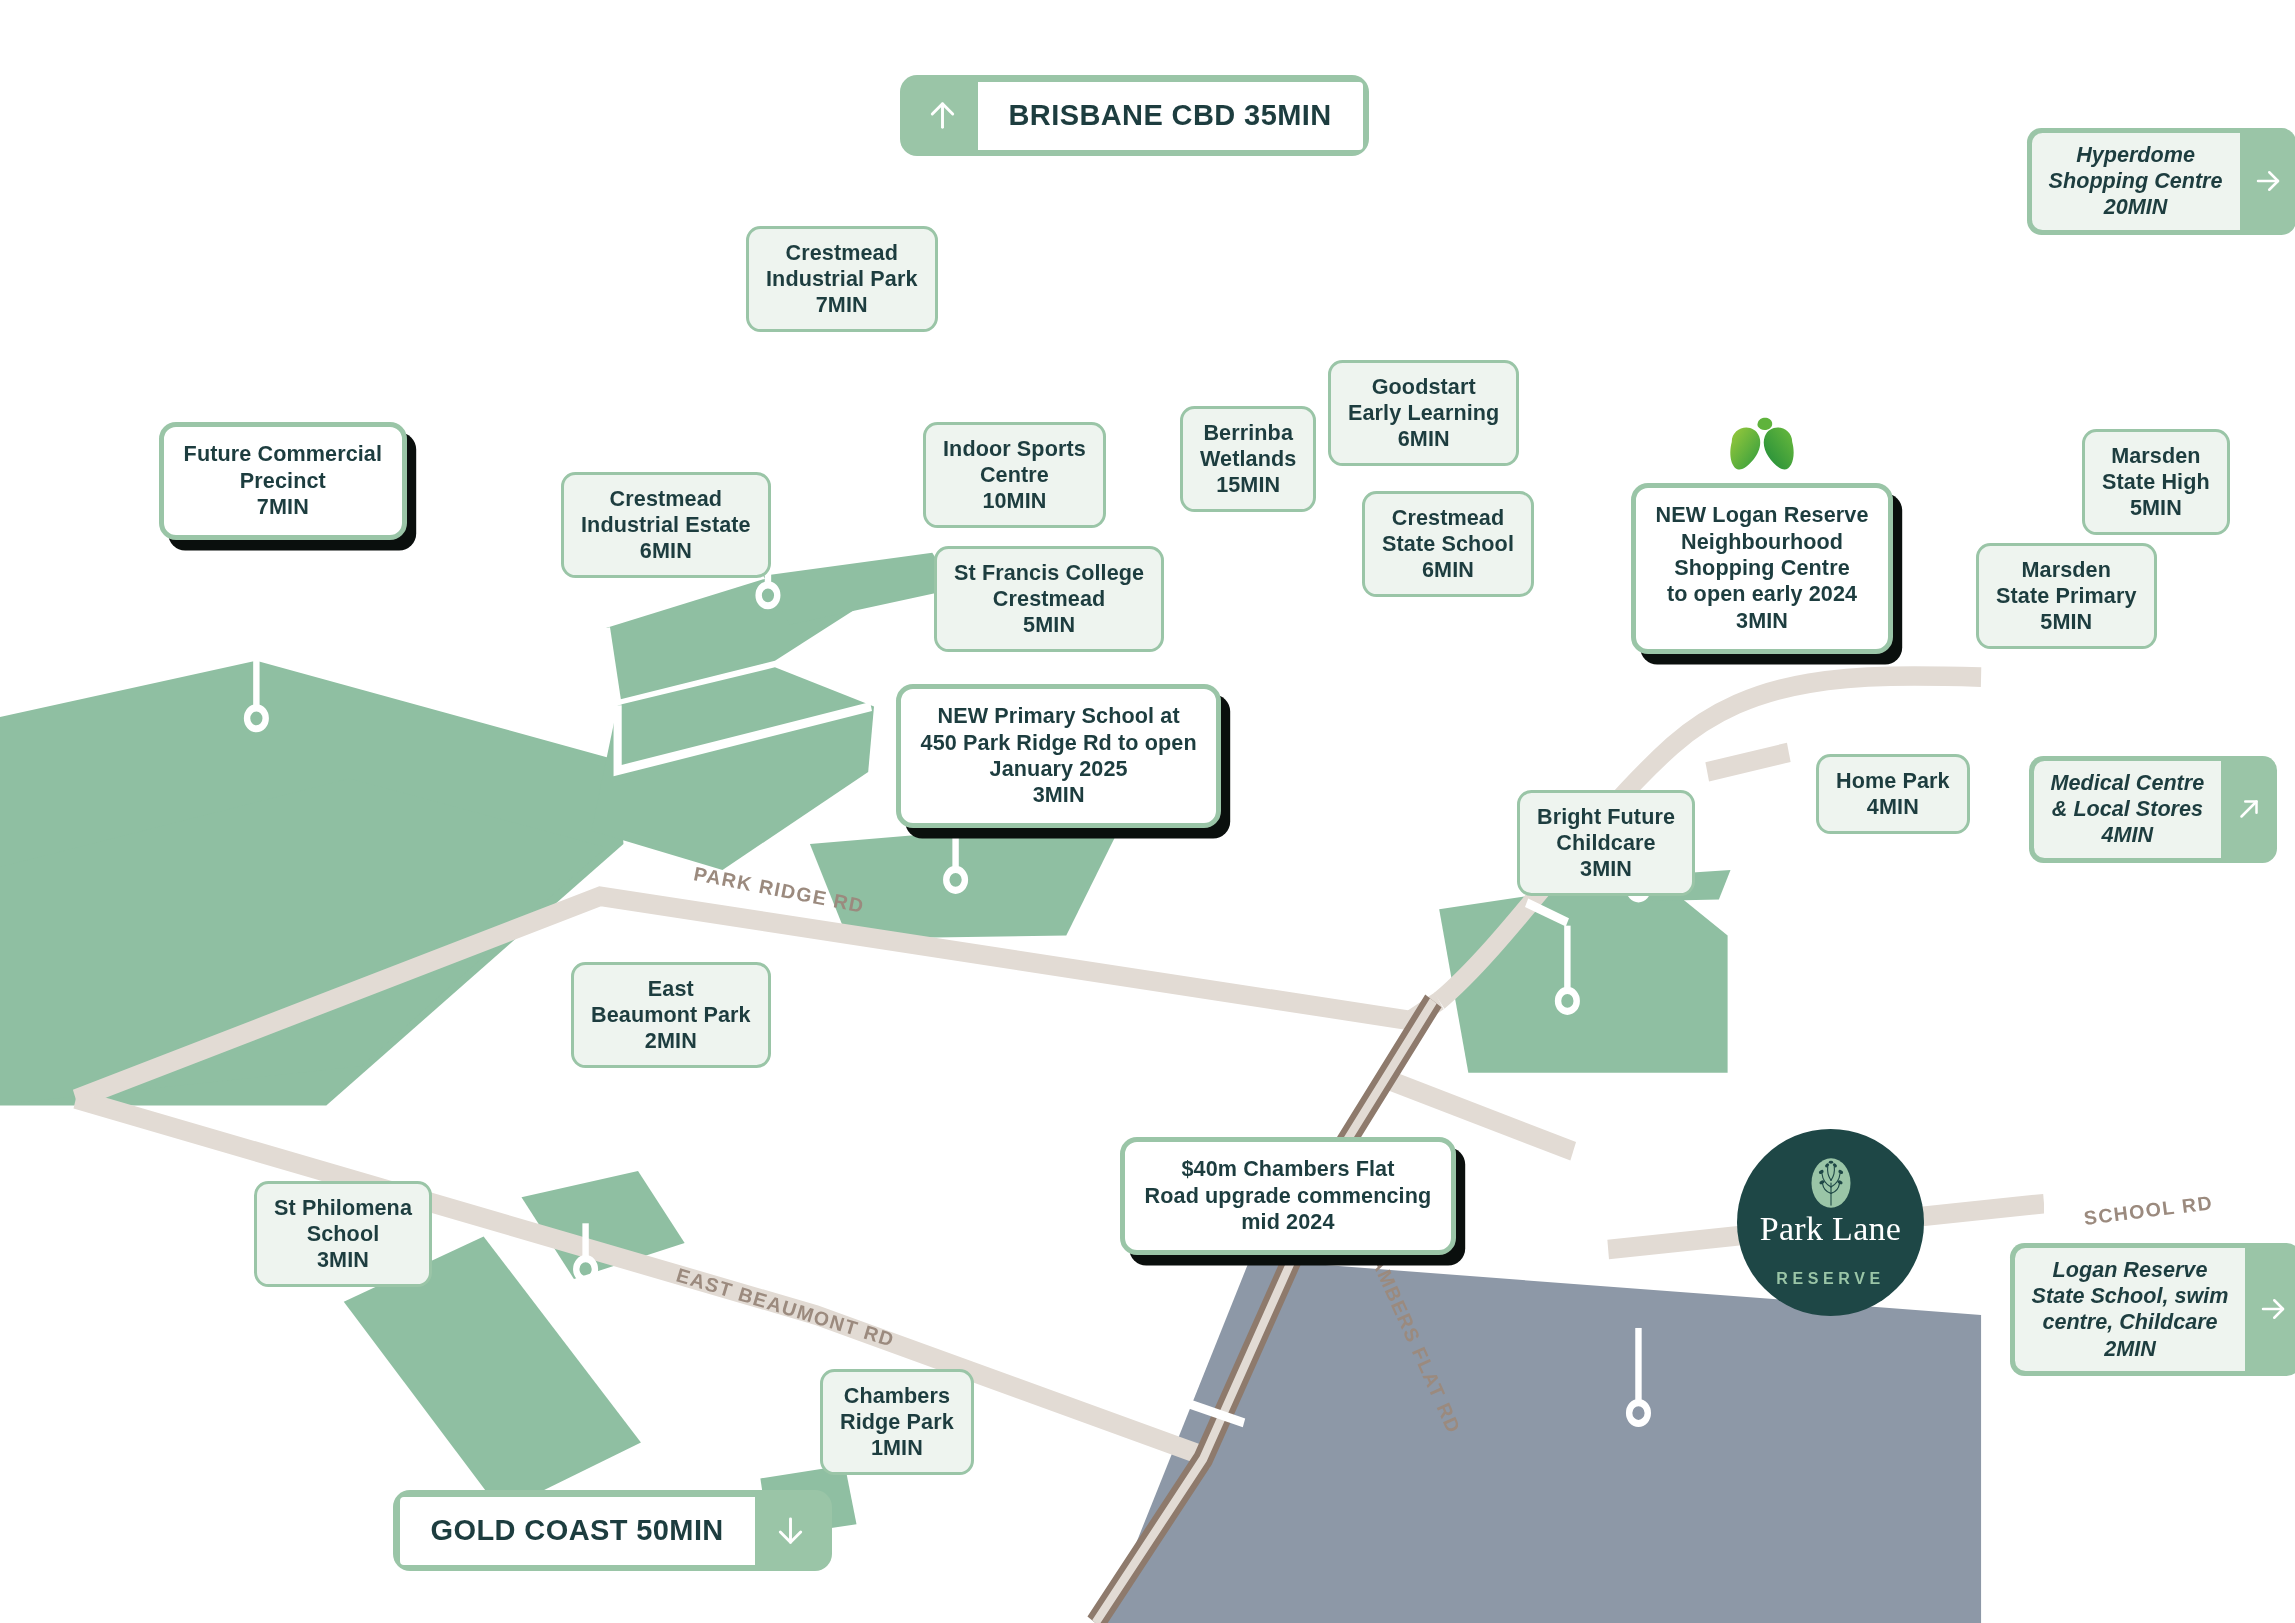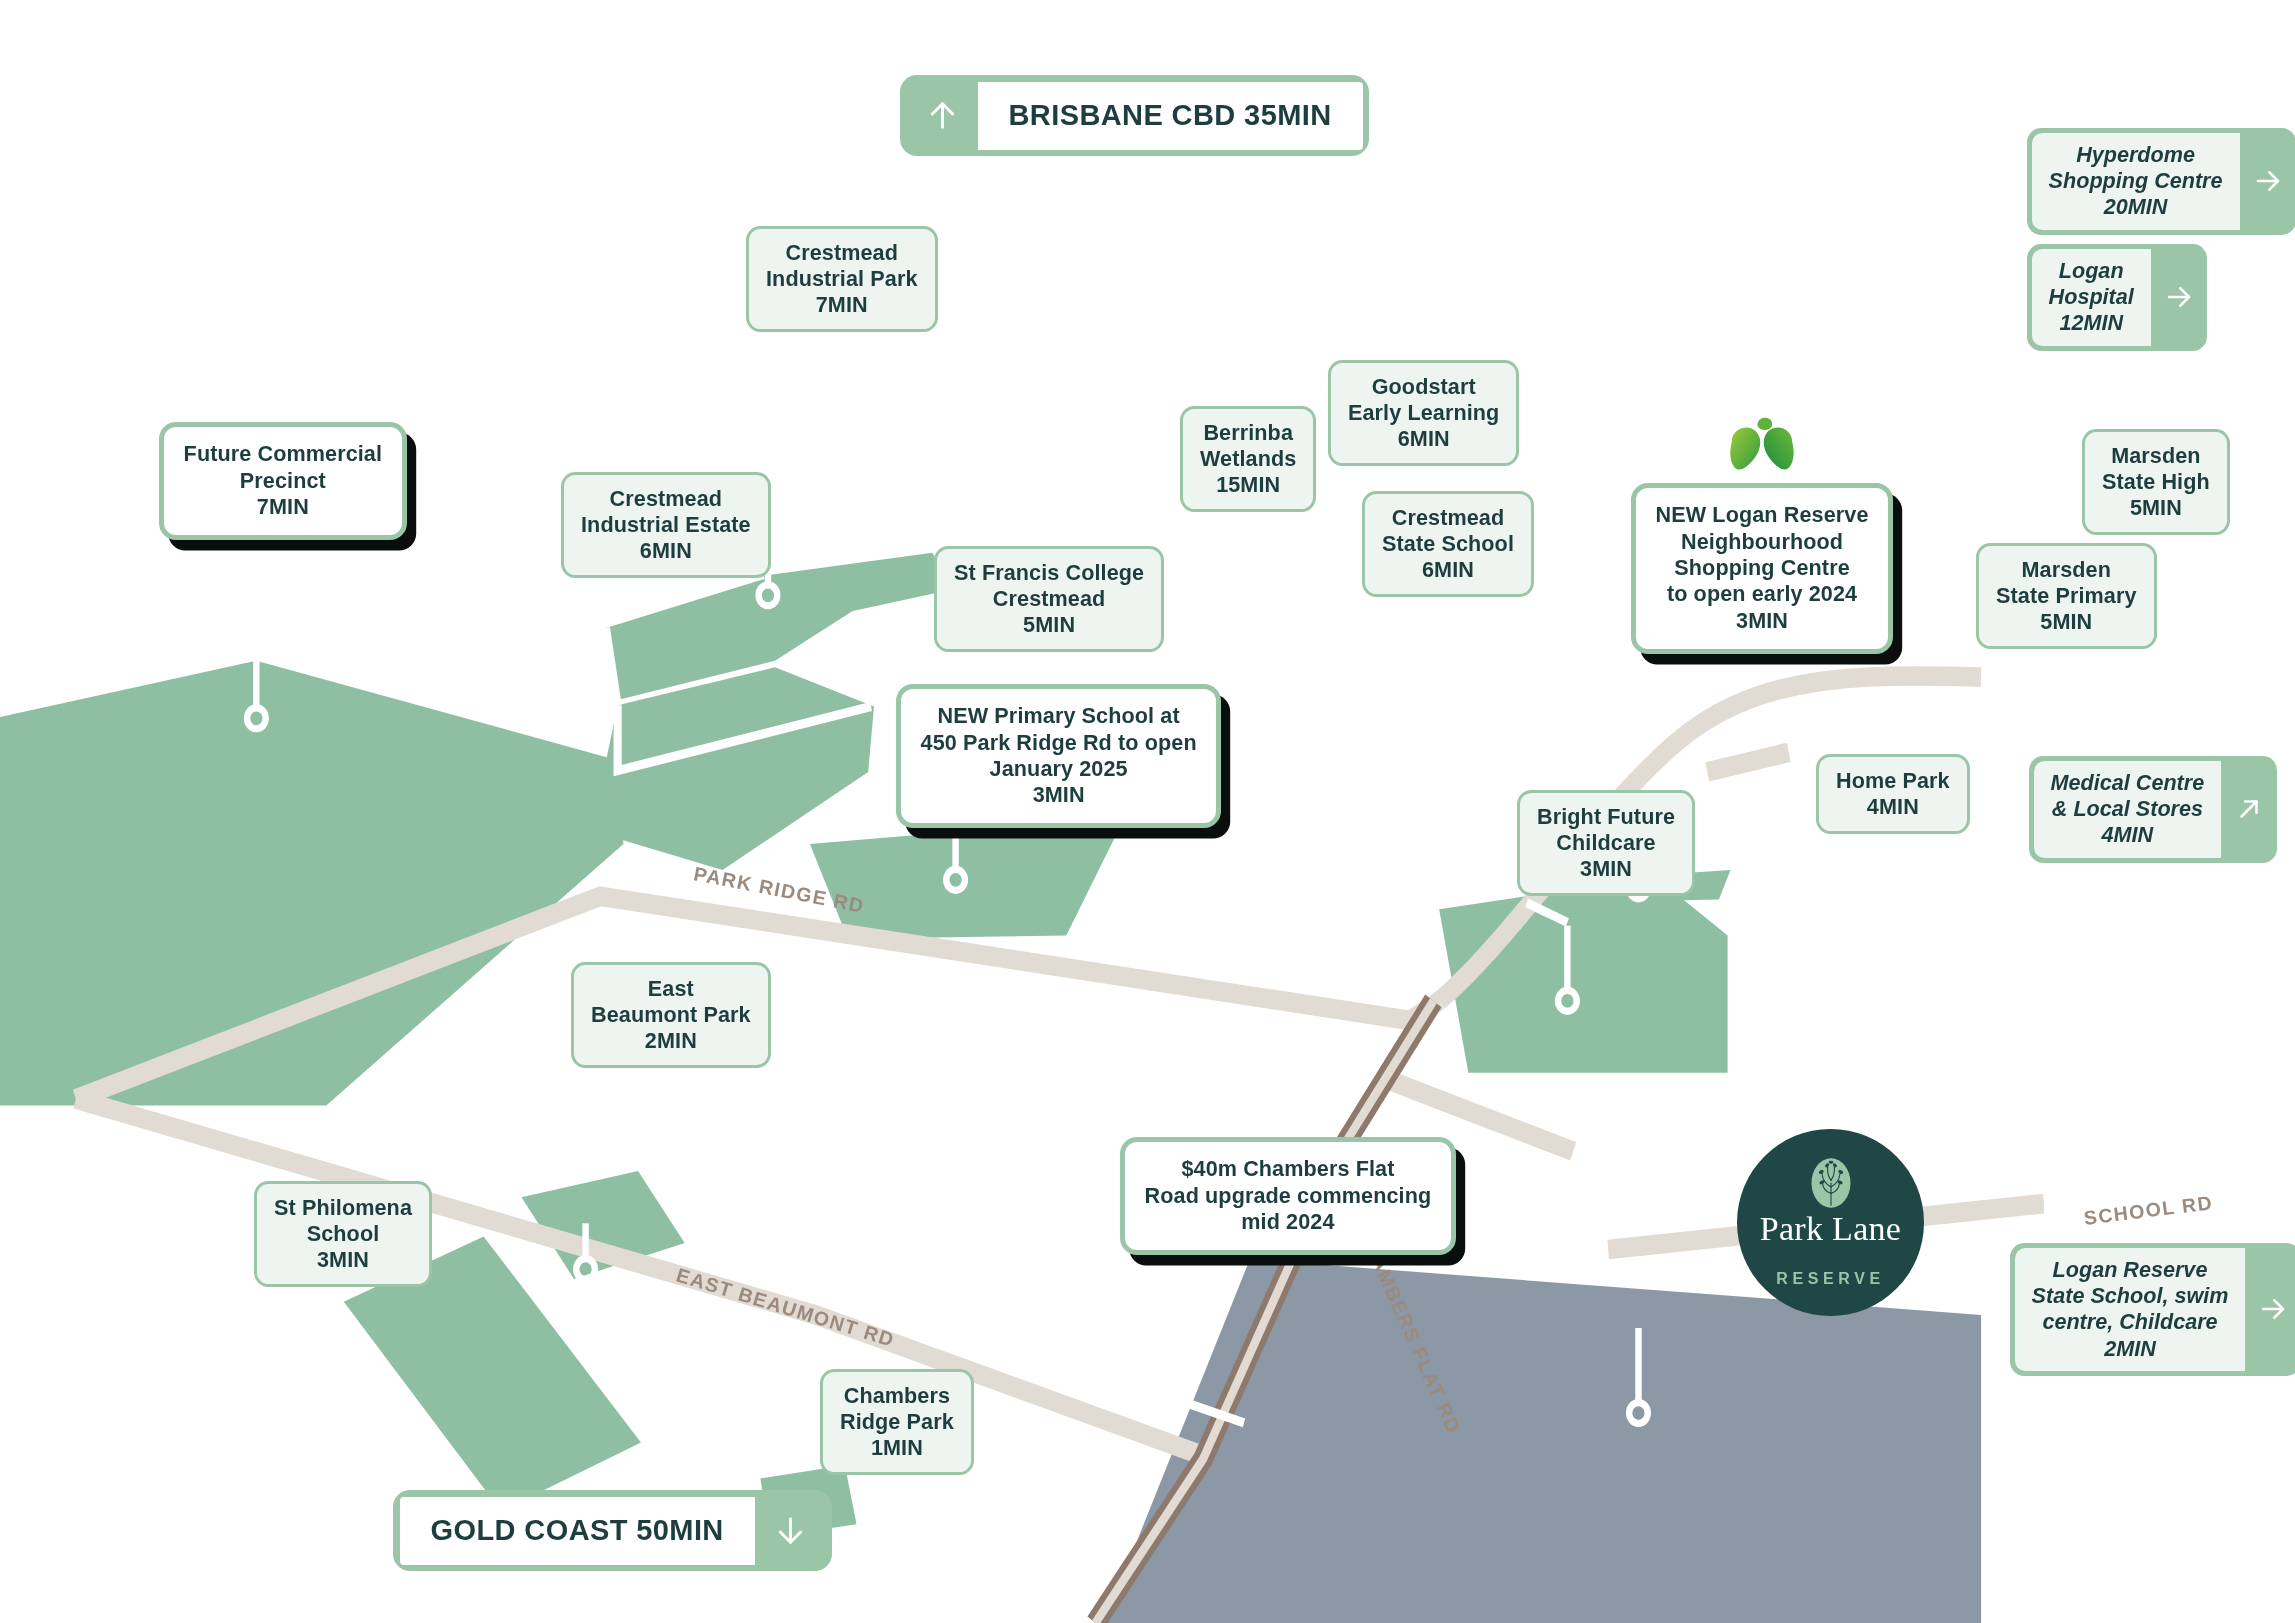--- a/index.html
+++ b/index.html
@@ -268,33 +268,20 @@
       <span class="min">20MIN</span>
     </div>
     <div class="chip">
       <svg viewBox="0 0 24 24" fill="none" stroke="currentColor" stroke-width="2" stroke-linecap="round" stroke-linejoin="round">
         <line x1="4" y1="12" x2="20" y2="12"></line>
           <polyline points="13,5 20,12 13,19"></polyline>
       </svg>
     </div>
   </div>
 
-  <div class="poi-arrow" style="left:2027px; top:244px;">
-    <div class="body">
-      <span>Logan</span>
-      <span>Hospital</span>
-      <span class="min">12MIN</span>
-    </div>
-    <div class="chip">
-      <svg viewBox="0 0 24 24" fill="none" stroke="currentColor" stroke-width="2" stroke-linecap="round" stroke-linejoin="round">
-        <line x1="4" y1="12" x2="20" y2="12"></line>
-          <polyline points="13,5 20,12 13,19"></polyline>
-      </svg>
-    </div>
-  </div>
 
   <div class="poi-arrow" style="left:2029px; top:756px;">
     <div class="body">
       <span>Medical Centre</span>
       <span>&amp; Local Stores</span>
       <span class="min">4MIN</span>
     </div>
     <div class="chip">
       <svg viewBox="0 0 24 24" fill="none" stroke="currentColor" stroke-width="2" stroke-linecap="round" stroke-linejoin="round">
         <line x1="6" y1="18" x2="18" y2="6"></line>
@@ -323,20 +310,25 @@
     <span class="ln">Industrial Park</span>
     <span class="min">7MIN</span>
   </div>
 
   <div class="poi" style="left:561px; top:472px;">
     <span class="ln">Crestmead</span>
     <span class="ln">Industrial Estate</span>
     <span class="min">6MIN</span>
   </div>
 
+  <div class="poi" style="left:923px; top:422px;">
+    <span class="ln">Indoor Sports</span>
+    <span class="ln">Centre</span>
+    <span class="min">10MIN</span>
+  </div>
 
   <div class="poi" style="left:1180px; top:406px;">
     <span class="ln">Berrinba</span>
     <span class="ln">Wetlands</span>
     <span class="min">15MIN</span>
   </div>
 
   <div class="poi" style="left:1328px; top:360px;">
     <span class="ln">Goodstart</span>
     <span class="ln">Early Learning</span>

